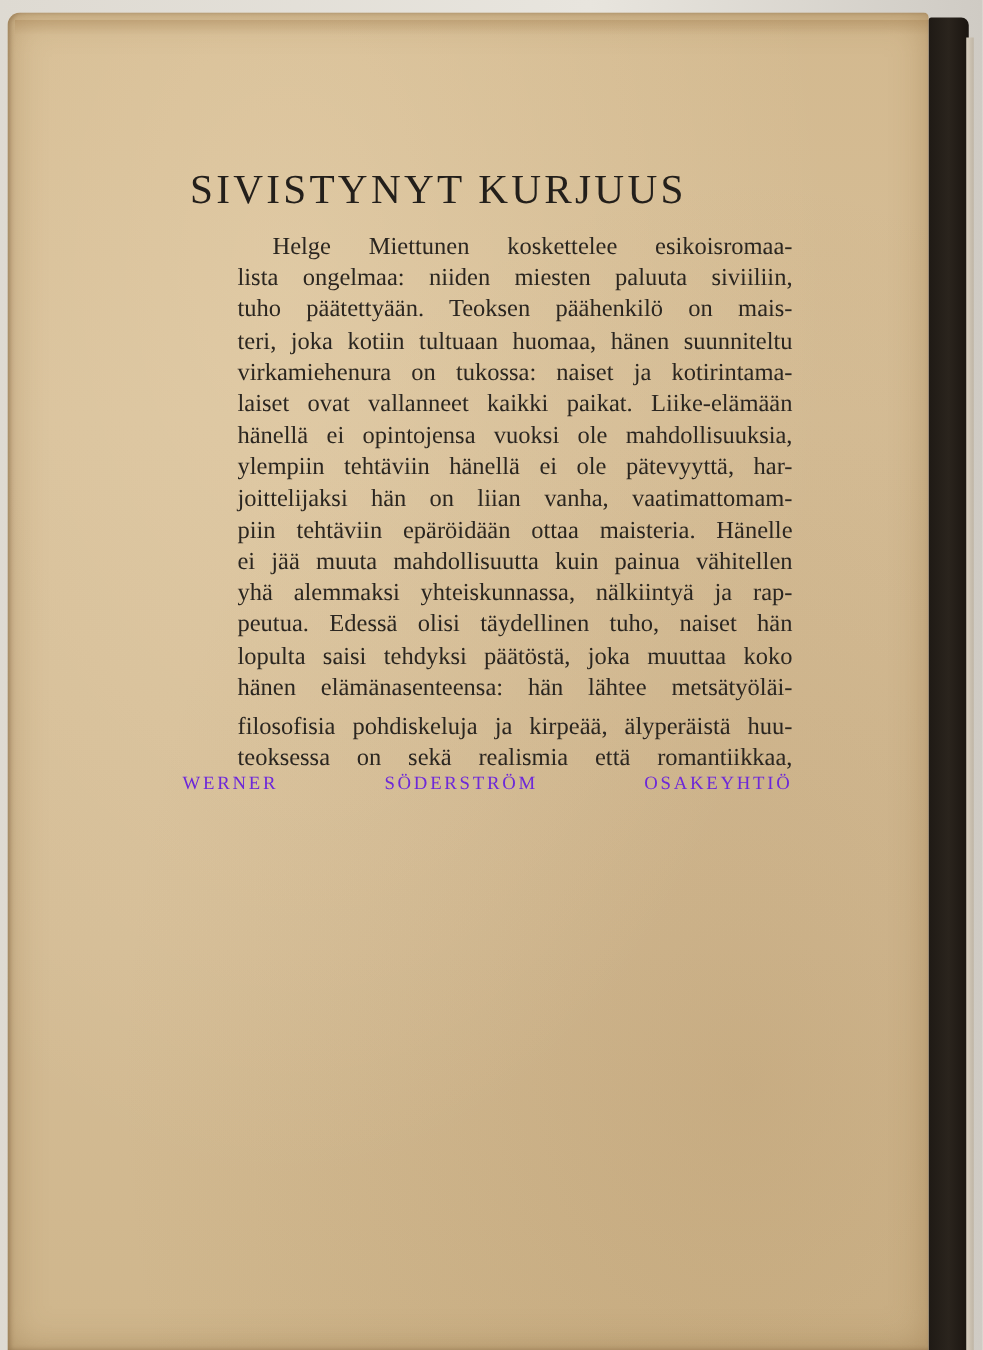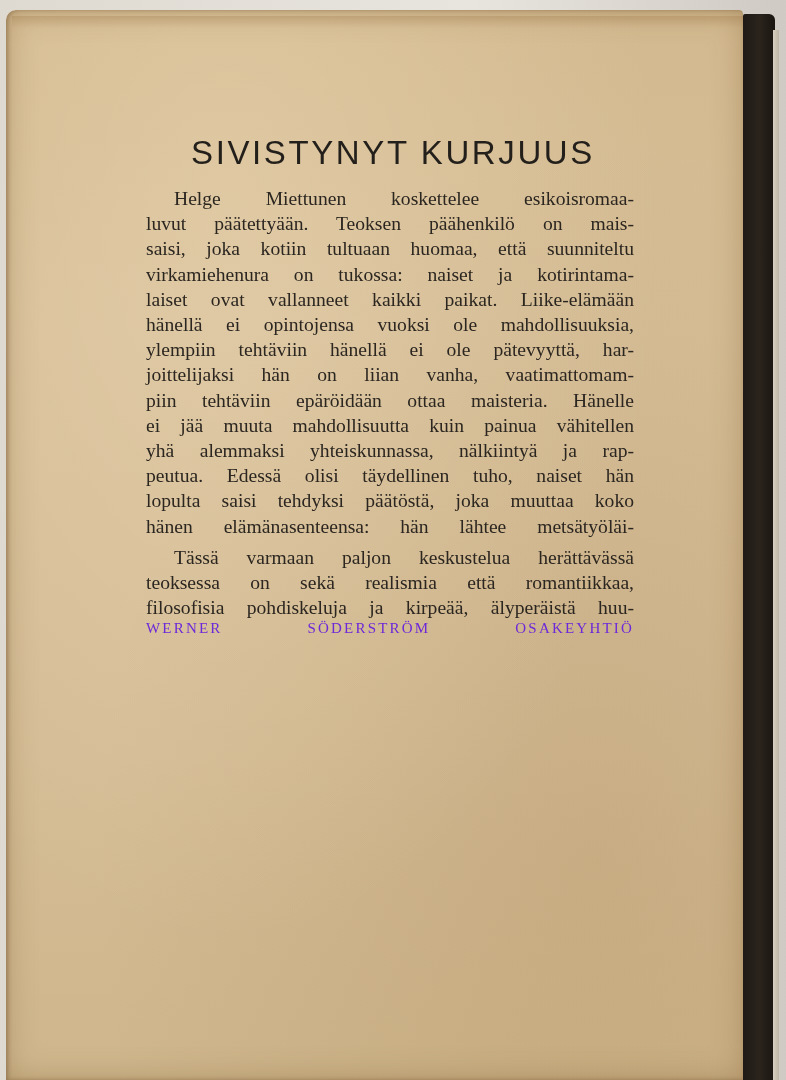--- a/index.html
+++ b/index.html
@@ -36,32 +36,33 @@
   }
   .spine-edge {
     position: absolute; left: 767px; top: 20px; width: 6px; height: 1050px;
     background: linear-gradient(90deg, #d8cfc0, #bfb5a5);
   }
   .content {
     position: absolute; left: 146px; top: 134px; width: 488px;
     color: #2b2620;
   }
   .title {
-    font-family: Liberation Sans, sans-serif;
-    font-size: 33px; letter-spacing: 2.6px; text-align: center;
+    font-family: Liberation Serif, serif;
+    font-size: 33px; letter-spacing: 2.6px; 
     margin: 0 0 14px 6px; color: #231f1b; font-weight: normal;
     white-space: nowrap;
   }
   .para {
     font-family: "Liberation Serif", "DejaVu Serif", serif;
     font-size: 19.6px; line-height: 25.2px; margin: 0;
   }
   .line {
     display: block; text-align: justify; text-align-last: justify;
     white-space: nowrap;
+    margin-left: 44px;
   }
   .line.last { text-align-last: left; }
   .line.indent { padding-left: 28px; }
   .para2 { margin-top: 6px; }
   .publisher {
     font-family: "Liberation Serif", "DejaVu Serif", serif;
     font-size: 15px; letter-spacing: 2.2px; margin-top: 0;
     text-align: justify; text-align-last: justify; white-space: nowrap;
     color: #6d28d9;
   }
@@ -75,35 +76,35 @@
   <div class="cover"></div>
   <div class="spine"></div>
   <div class="spine-edge"></div>
 </div>
 
 <div class="content">
   <h1 class="title">SIVISTYNYT KURJUUS</h1>
 
   <div class="para">
     <span class="line indent">Helge Miettunen koskettelee esikoisromaa-</span>
-    <span class="line">luvut päätettyään. Teoksen päähenkilö on mais-</span>
-    <span class="line">saisi, joka kotiin tultuaan huomaa, että suunniteltu</span>
+    <span class="line">lista ongelmaa: niiden miesten paluuta siviiliin,</span>
+    <span class="line">tuho päätettyään. Teoksen päähenkilö on mais-</span>
+    <span class="line">teri, joka kotiin tultuaan huomaa, hänen suunniteltu</span>
     <span class="line">virkamiehenura on tukossa: naiset ja kotirintama-</span>
     <span class="line">laiset ovat vallanneet kaikki paikat. Liike-elämään</span>
     <span class="line">hänellä ei opintojensa vuoksi ole mahdollisuuksia,</span>
     <span class="line">ylempiin tehtäviin hänellä ei ole pätevyyttä, har-</span>
     <span class="line">joittelijaksi hän on liian vanha, vaatimattomam-</span>
     <span class="line">piin tehtäviin epäröidään ottaa maisteria. Hänelle</span>
     <span class="line">ei jää muuta mahdollisuutta kuin painua vähitellen</span>
     <span class="line">yhä alemmaksi yhteiskunnassa, nälkiintyä ja rap-</span>
     <span class="line">peutua. Edessä olisi täydellinen tuho, naiset hän</span>
     <span class="line">lopulta saisi tehdyksi päätöstä, joka muuttaa koko</span>
     <span class="line">hänen elämänasenteensa: hän lähtee metsätyöläi-</span>
   </div>
 
   <div class="para para2">
-    <span class="line indent">Tässä varmaan paljon keskustelua herättävässä</span>
+    <span class="line">filosofisia pohdiskeluja ja kirpeää, älyperäistä huu-</span>
     <span class="line">teoksessa on sekä realismia että romantiikkaa,</span>
-    <span class="line">filosofisia pohdiskeluja ja kirpeää, älyperäistä huu-</span>
   </div>
 
   <div class="publisher">WERNER SÖDERSTRÖM OSAKEYHTIÖ</div>
 </div>
 
 </body></html>

